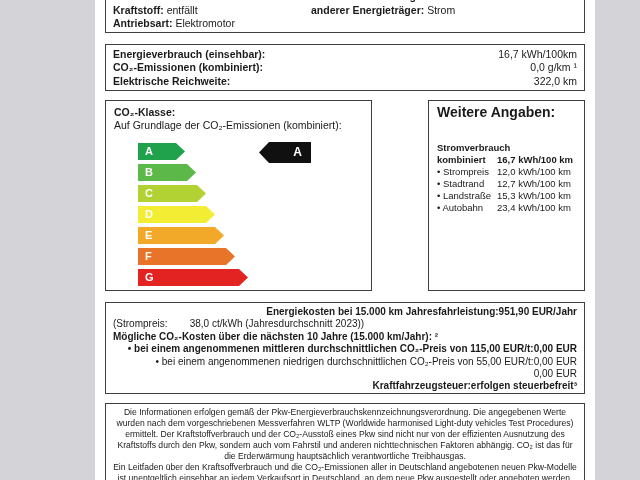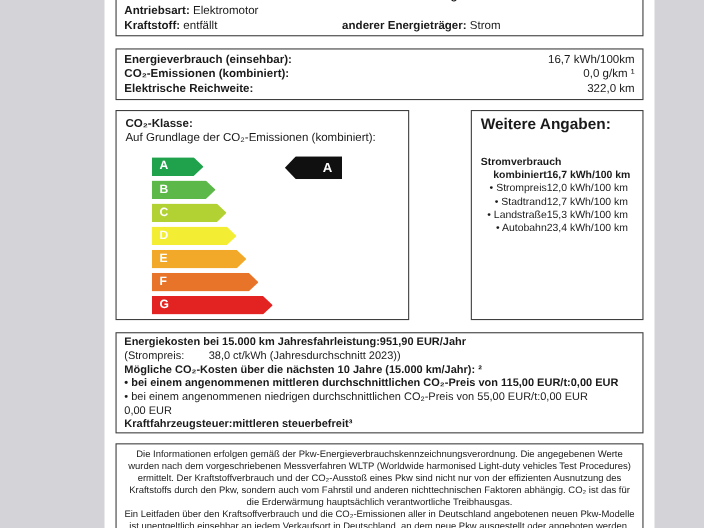--- a/index.html
+++ b/index.html
@@ -35,50 +35,50 @@
     position:absolute;left:153px;top:41px;width:52px;height:21px;background:#101010;
     color:#ffffff;font-weight:bold;font-size:12px;line-height:21px;text-align:right;
     padding-right:9px;box-sizing:border-box;
     clip-path:polygon(0 50%, 10px 0, 100% 0, 100% 100%, 10px 100%);
   }
 
   
   #box-weitere{left:333px;top:100px;width:157px;height:191px;padding:5px 8px;font-size:9.5px;line-height:12px;}
   .wa-title{font-weight:bold;font-size:14px;}
   .wa-section{font-weight:bold;margin-top:24px;}
-  .wa-row{display:flex;white-space:nowrap;text-align:right;}
+  .wa-row{display:flex;white-space:nowrap;}
   .wa-row .wa-l{width:60px;flex:none;}
   .wa-bold{font-weight:bold;}
 
   
   #box-costs{left:10px;top:302px;width:480px;height:92px;padding:3px 7px;font-size:10px;line-height:12.4px;}
-  .krow{display:flex;justify-content:flex-start;white-space:nowrap;}
+  .krow{display:flex;justify-content:flex-end;white-space:nowrap;}
   .pre{white-space:pre;}
   .b{font-weight:bold;}
 
   
   #box-footnote{left:10px;top:403px;width:480px;height:95px;padding:3px 6px;font-size:8.6px;line-height:11px;}
   #box-footnote p{margin:0;text-align:center;}
 </style>
 </head>
 <body>
 
 <div class="paper">
 
   <div class="box" id="box-vehicle">
     <div class="vrow">
       <span class="lbl">Marke:</span>
       <span class="rcol lbl">Handelsbezeichnung:</span>
     </div>
     <div class="vrow">
-      <span class="lbl">Antriebsart:</span><span> Elektromotor</span>
+      <span class="lbl">Kraftstoff:</span><span> entfällt</span>
+      <span class="rcol"><span class="lbl">anderer Energieträger:</span><span> Strom</span></span>
     </div>
     <div class="vrow">
-      <span class="lbl">Kraftstoff:</span><span> entfällt</span>
-      <span class="rcol"><span class="lbl">anderer Energieträger:</span><span> Strom</span></span>
+      <span class="lbl">Antriebsart:</span><span> Elektromotor</span>
     </div>
   </div>
 
   <div class="box" id="box-consumption">
     <div class="crow">
       <span class="lbl">Energieverbrauch (einsehbar):</span>
       <span>16,7 kWh/100km</span>
     </div>
     <div class="crow">
       <span class="lbl">CO₂-Emissionen (kombiniert):</span>
@@ -143,21 +143,21 @@
     </div>
     <div class="krow">
       <span>• bei einem angenommenen niedrigen durchschnittlichen CO₂-Preis von 55,00 EUR/t:</span>
       <span>0,00 EUR</span>
     </div>
     <div class="krow">
       <span>0,00 EUR</span>
     </div>
     <div class="krow b">
       <span>Kraftfahrzeugsteuer:</span>
-      <span>mittleren steuerbefreit³</span>
+      <span>erfolgen steuerbefreit³</span>
     </div>
   </div>
 
   <div class="box" id="box-footnote">
     <p>Die Informationen erfolgen gemäß der Pkw-Energieverbrauchskennzeichnungsverordnung. Die angegebenen Werte wurden nach dem vorgeschriebenen Messverfahren WLTP (Worldwide harmonised Light-duty vehicles Test Procedures) ermittelt. Der Kraftstoffverbrauch und der CO₂-Ausstoß eines Pkw sind nicht nur von der effizienten Ausnutzung des Kraftstoffs durch den Pkw, sondern auch vom Fahrstil und anderen nichttechnischen Faktoren abhängig. CO₂ ist das für die Erderwärmung hauptsächlich verantwortliche Treibhausgas.</p>
     <p>Ein Leitfaden über den Kraftsoffverbrauch und die CO₂-Emissionen aller in Deutschland angebotenen neuen Pkw-Modelle ist unentgeltlich einsehbar an jedem Verkaufsort in Deutschland, an dem neue Pkw ausgestellt oder angeboten werden. Der</p>
   </div>
 
 </div>
 

